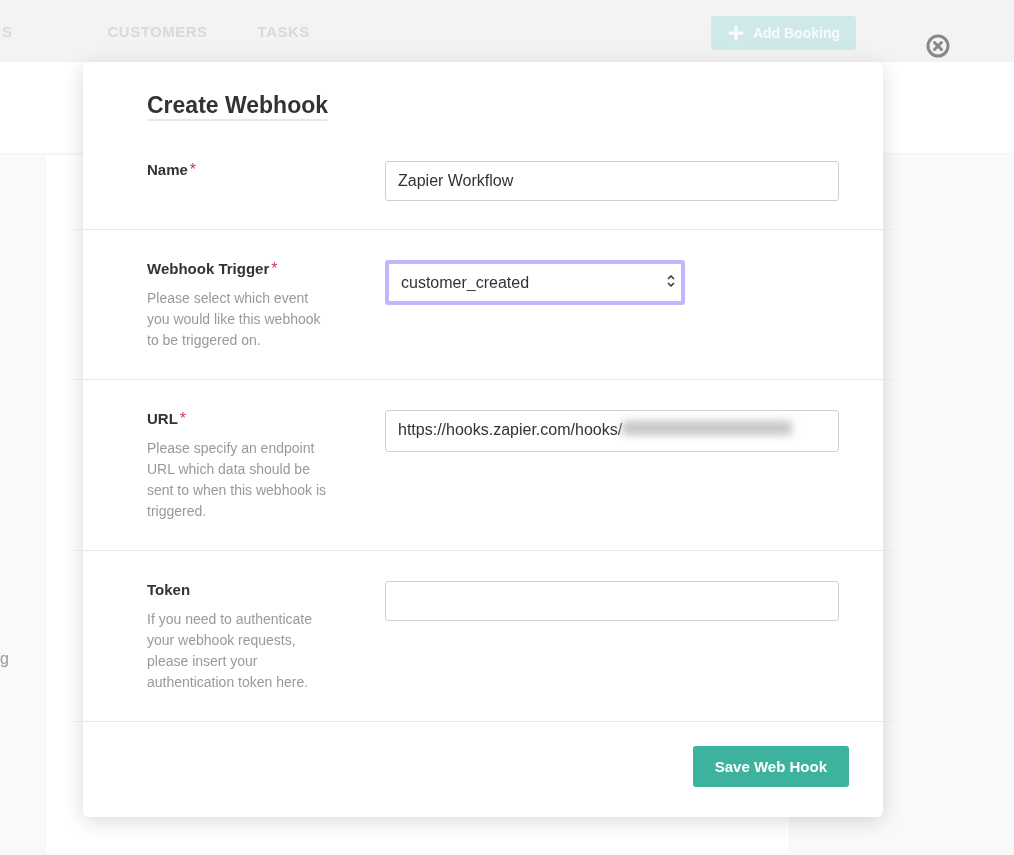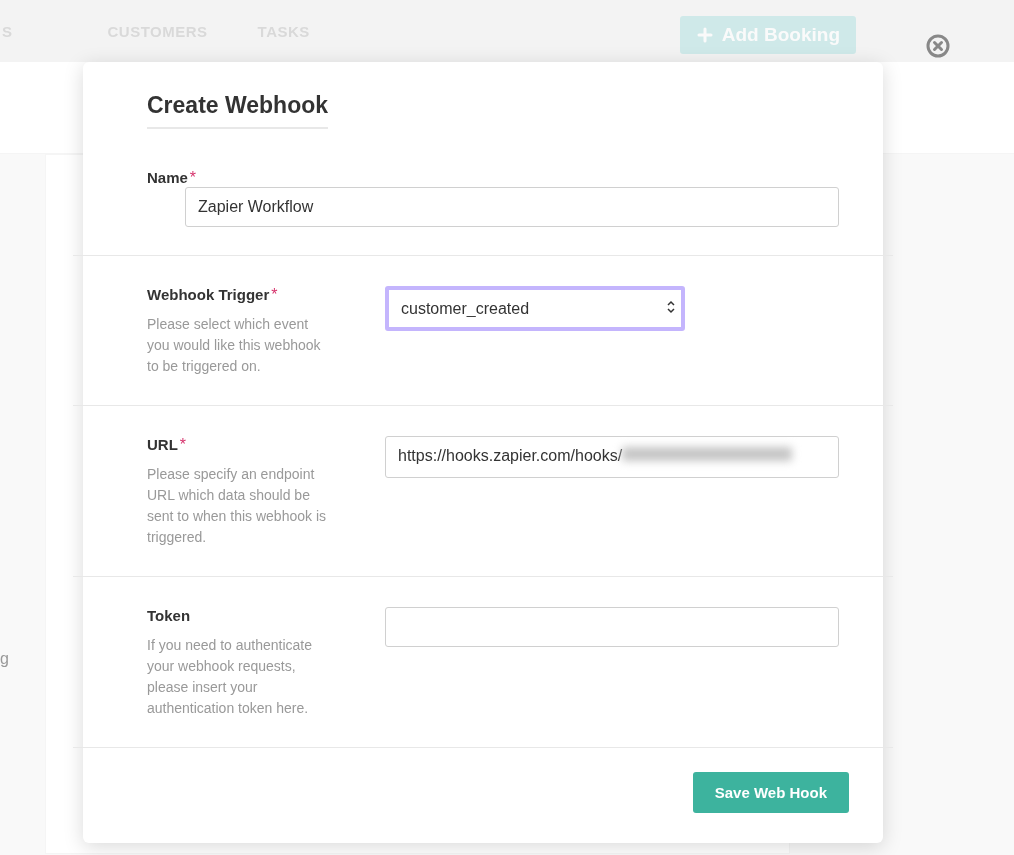--- a/index.html
+++ b/index.html
@@ -36,21 +36,21 @@
     }
     .add-booking-btn {
       position: absolute;
       right: 158px;
       top: 16px;
       background: #88d0d0;
       color: #fff;
       border: none;
       padding: 8px 16px;
       border-radius: 3px;
-      font-size: 19px;
+      font-size: 14px;
       font-weight: 600;
       display: flex;
       align-items: center;
       cursor: pointer;
       opacity: 0.6;
     }
     .plus-icon {
       margin-right: 8px;
       width: 18px;
       height: 18px;
@@ -113,40 +113,39 @@
       cursor: pointer;
       z-index: 10;
     }
     .modal-header {
       padding: 30px 64px 0 64px;
     }
     .modal-title {
       font-size: 23px;
       font-weight: 700;
       color: #333;
-      padding-bottom: 8px;
+      padding-bottom: 0;
       border-bottom: 2px solid #e8e8e8;
       display: inline-block;
     }
     .modal-body {
       padding: 0 0 0 0;
     }
     .form-row {
       display: flex;
       padding: 30px 64px 28px 64px;
       border-bottom: 1px solid #e8e8e8;
       margin-left: -10px;
       margin-right: -10px;
       padding-left: 74px;
       padding-right: 54px;
     }
     .form-row.first {
       border-top: none;
       padding-top: 40px;
-      flex-direction: column;
     }
     .label-col {
       width: 200px;
       flex-shrink: 0;
       padding-right: 18px;
     }
     .field-label {
       font-size: 15px;
       font-weight: 700;
       color: #333;

